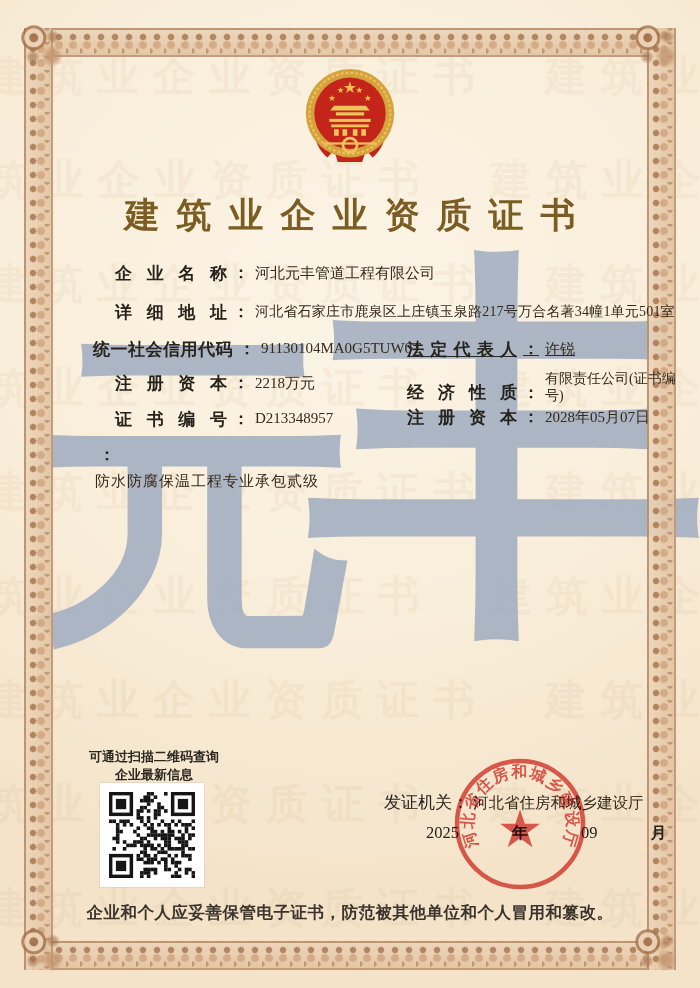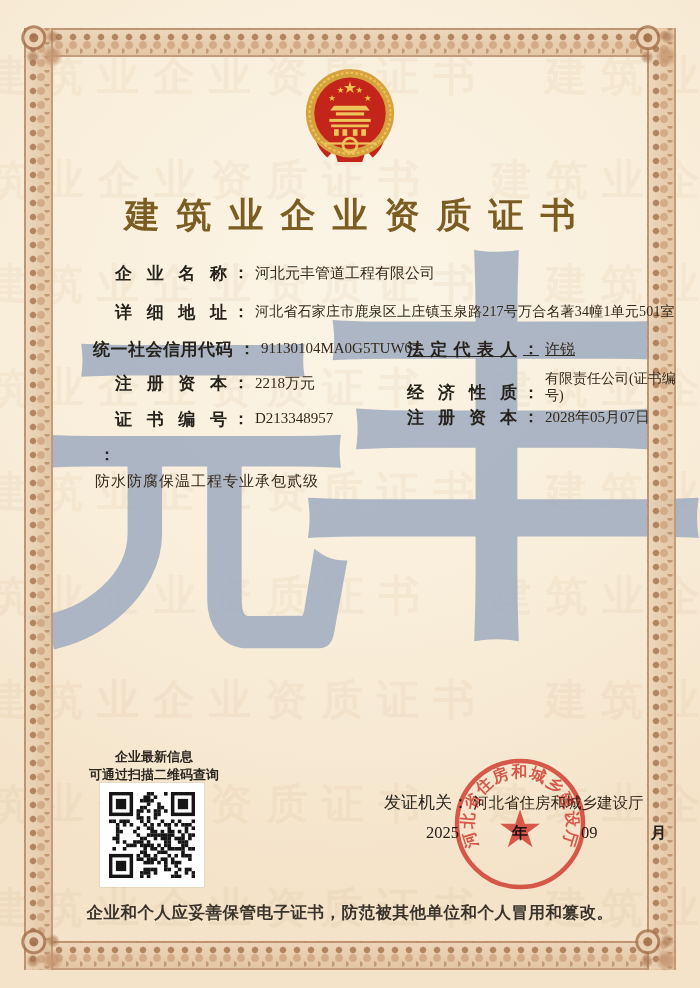--- a/index.html
+++ b/index.html
@@ -208,22 +208,22 @@
       <span class="val small" style="width:142px;">有限责任公司(证书编号)</span>
     </div>
 
     <div class="row" style="left:407px; top:406px;">
       <span class="lbl w5">注册资本</span>
       <span class="colon">：</span>
       <span class="val">2028年05月07日</span>
     </div>
 
     <div class="qr-caption">
+      <div>可通过扫描二维码查询</div>
       <div>企业最新信息</div>
-      <div>可通过扫描二维码查询</div>
     </div>
     <div class="qr-box">
         <svg width="86" height="86" viewBox="0 0 86 86" fill="#151515">
           <rect x="37.8" y="0.0" width="3.59" height="3.59"></rect>
           <rect x="41.3" y="0.0" width="3.59" height="3.59"></rect>
           <rect x="55.0" y="0.0" width="3.59" height="3.59"></rect>
           <rect x="34.4" y="3.4" width="3.59" height="3.59"></rect>
           <rect x="37.8" y="3.4" width="3.59" height="3.59"></rect>
           <rect x="44.7" y="3.4" width="3.59" height="3.59"></rect>
           <rect x="31.0" y="6.9" width="3.59" height="3.59"></rect>

